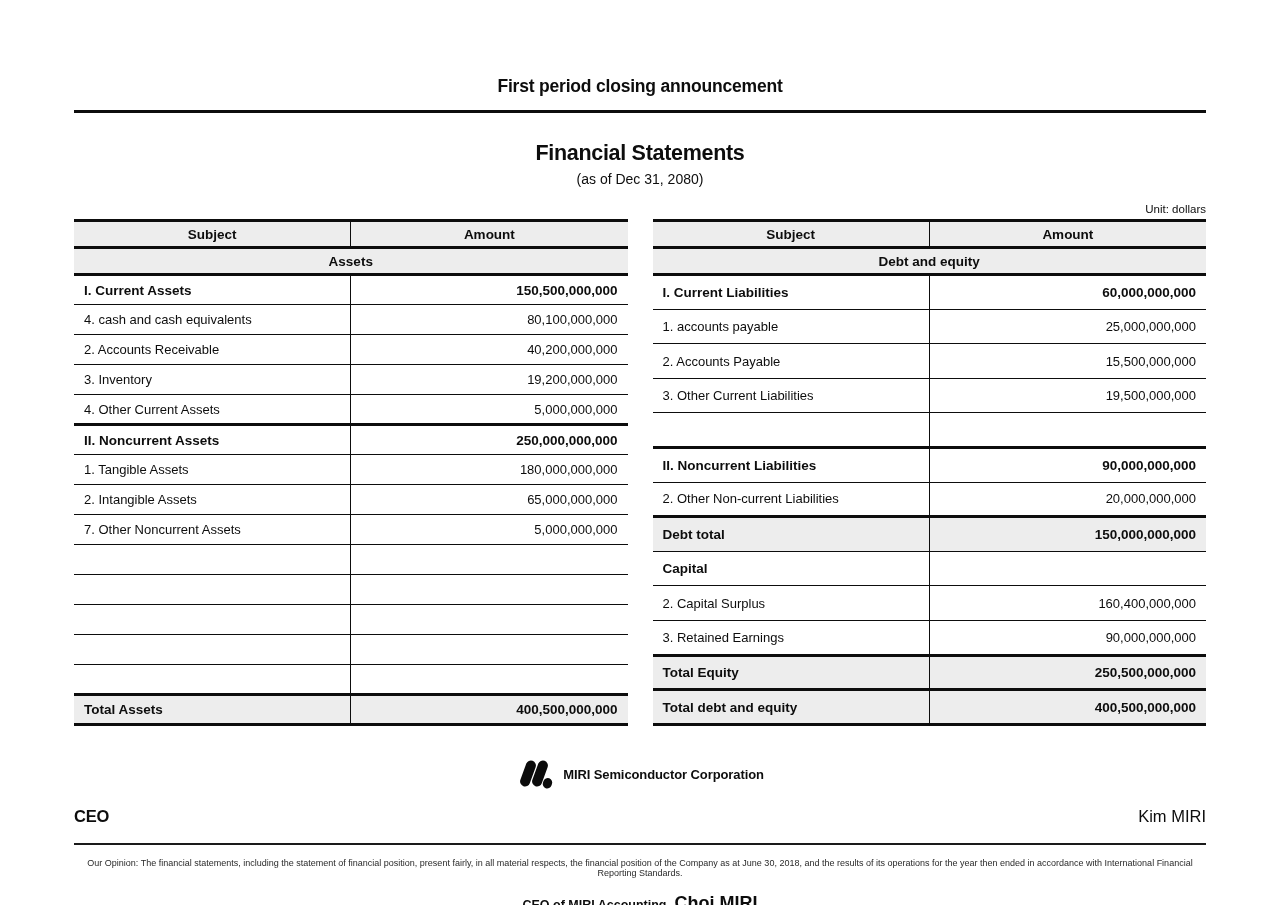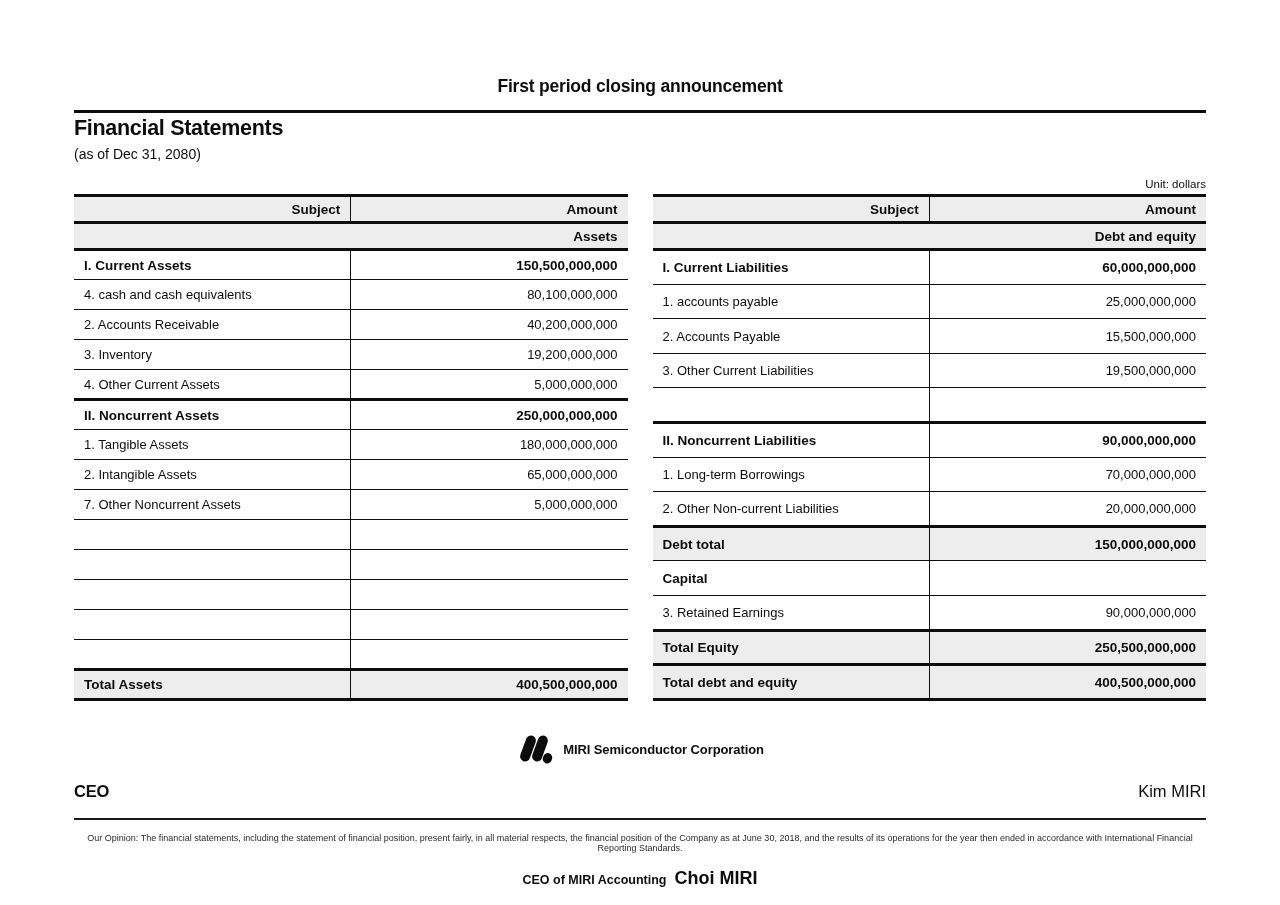--- a/index.html
+++ b/index.html
@@ -11,35 +11,35 @@
     font-family: "Liberation Sans", sans-serif;
     -webkit-font-smoothing: antialiased;
   }
   .page { width: 1132px; margin: 0 auto; padding-top: 76px; }
 
   .announcement {
     text-align: center; font-weight: 700; font-size: 17.5px;
     letter-spacing: -0.2px;
   }
   .top-rule { border-bottom: 3px solid #0d0d0d; margin-top: 13px; }
-  .fs-title { font-weight: 700; font-size: 21.5px; margin-top: 3px; letter-spacing: -0.3px; }
-  .fs-subtitle { text-align: left; font-size: 14px; margin-top: 5px; }
+  .fs-title { text-align: center; font-weight: 700; font-size: 21.5px; margin-top: 28px; letter-spacing: -0.3px; }
+  .fs-subtitle { text-align: center; font-size: 14px; margin-top: 5px; }
   .unit { text-align: right; font-size: 11.5px; margin-top: 16px; margin-bottom: 4px; }
 
   .tables { display: flex; gap: 25px; }
   table.fin {
     border-collapse: collapse;
     width: 555px;
     table-layout: fixed;
     border-top: 3px solid #0d0d0d;
     border-bottom: 3px solid #0d0d0d;
   }
   .fin th, .fin td { padding: 0 10px; font-size: 13px; height: 30px; overflow: hidden; white-space: nowrap; }
   tr.col-head, tr.sec-head { background: #ededed; border-bottom: 3px solid #0d0d0d; }
-  tr.col-head th, tr.sec-head th { font-size: 13.5px; height: 27px; text-align: right; font-weight: 700; }
+  tr.col-head th, tr.sec-head th { font-size: 13.5px; height: 27px; text-align: center; font-weight: 700; }
   tr.col-head th:first-child { border-right: 1px solid #0d0d0d; }
   .fin tbody tr { border-bottom: 1px solid #0d0d0d; }
   .fin tbody td:first-child { border-right: 1px solid #0d0d0d; }
   .fin td.sub { text-align: left; }
   .fin td.amt { text-align: right; }
   tr.r-section { font-weight: 700; border-top: 3px solid #0d0d0d; }
   tr.r-section td { font-size: 13.5px; }
   tr.r-total { font-weight: 700; background: #ededed; border-top: 3px solid #0d0d0d; border-bottom: 3px solid #0d0d0d; }
   tr.r-total td { font-size: 13.5px; }
   tr.r-label { font-weight: 700; border-bottom: 3px solid #0d0d0d; }
@@ -172,34 +172,34 @@
           </tr>
         <tr class="r-empty">
             <td class="sub"></td>
             <td class="amt"></td>
           </tr>
         <tr class="r-section">
             <td class="sub">II. Noncurrent Liabilities</td>
             <td class="amt">90,000,000,000</td>
           </tr>
         <tr class="r-item">
-            <td class="sub">1. Long-term Borrowings</td>
-            <td class="amt">70,000,000,000</td>
-          </tr>
-        <tr class="r-item">
             <td class="sub">2. Other Non-current Liabilities</td>
             <td class="amt">20,000,000,000</td>
           </tr>
         <tr class="r-total">
             <td class="sub">Debt total</td>
             <td class="amt">150,000,000,000</td>
           </tr>
         <tr class="r-label">
             <td class="sub">Capital</td>
             <td class="amt"></td>
+          </tr>
+        <tr class="r-item">
+            <td class="sub">2. Capital Surplus</td>
+            <td class="amt">160,400,000,000</td>
           </tr>
         <tr class="r-item">
             <td class="sub">3. Retained Earnings</td>
             <td class="amt">90,000,000,000</td>
           </tr>
         <tr class="r-total">
             <td class="sub">Total Equity</td>
             <td class="amt">250,500,000,000</td>
           </tr>
         <tr class="r-total">

